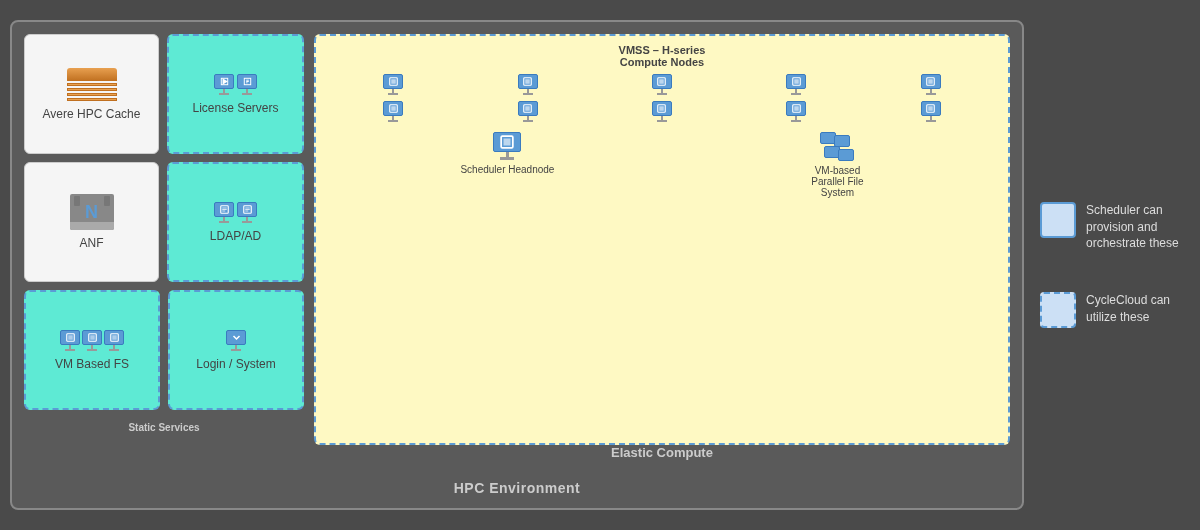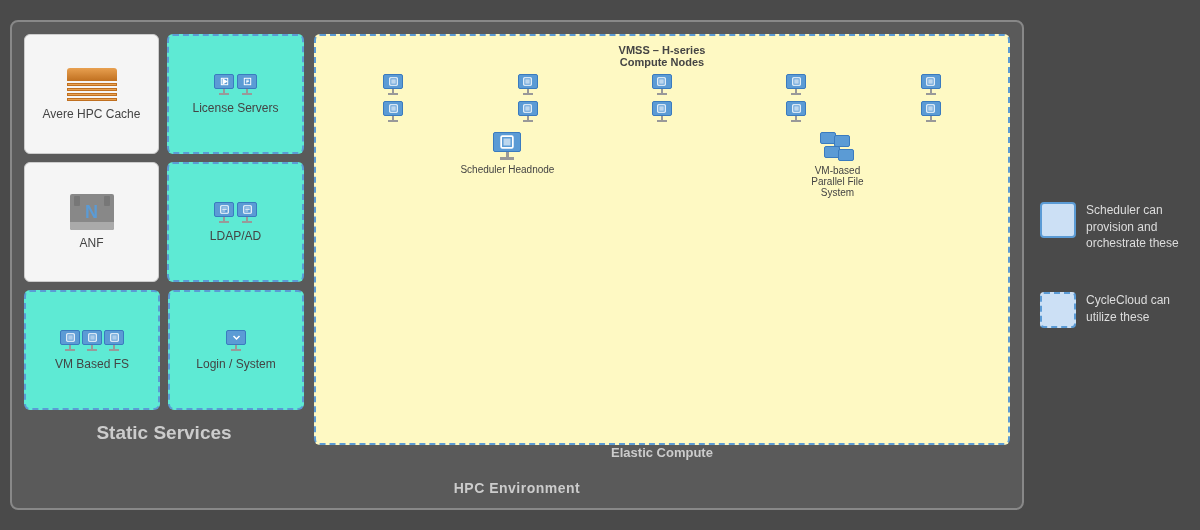--- a/index.html
+++ b/index.html
@@ -46,21 +46,21 @@
     
     .static-services {
       display: flex;
       flex-direction: column;
       gap: 8px;
       width: 280px;
     }
     .static-label {
       text-align: center;
       color: #ccc;
-      font-size: 19px;
+      font-size: 10px;
       font-weight: 600;
       margin-top: 4px;
     }
     .service-card {
       background: #f5f5f5;
       border: 1.5px solid #ccc;
       border-radius: 6px;
       display: flex;
       flex-direction: column;
       align-items: center;

